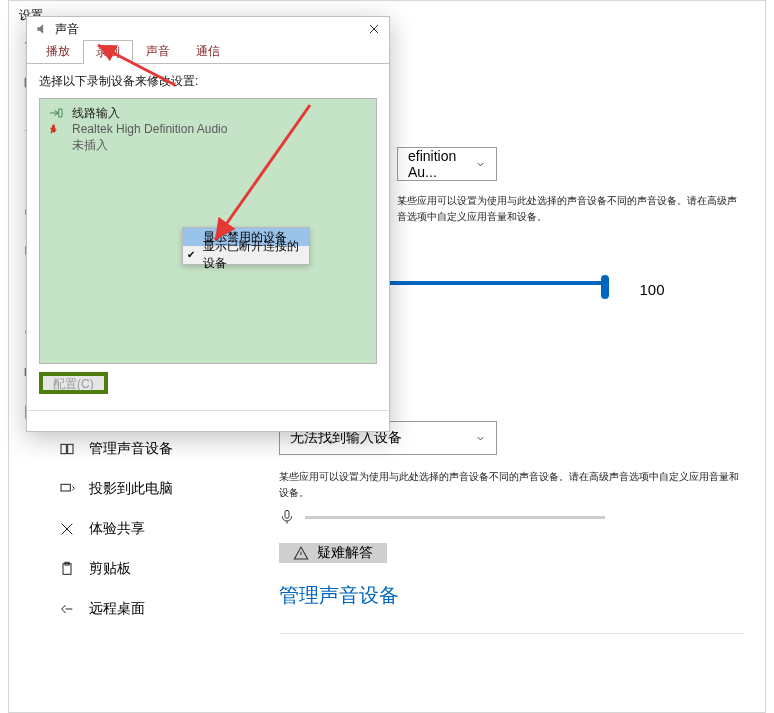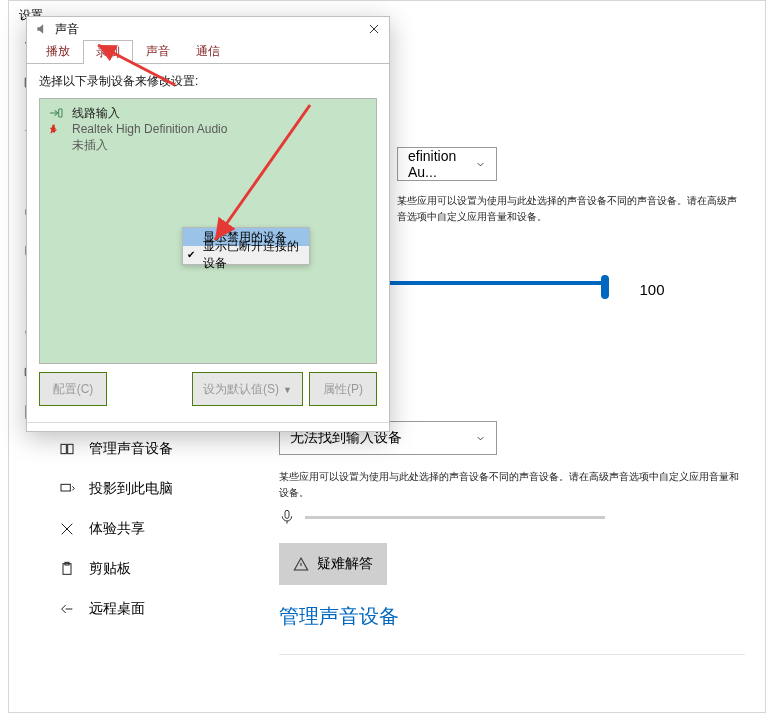--- a/index.html
+++ b/index.html
@@ -19,21 +19,21 @@
 .para { font-size: 10px; color: #1a1a1a; margin-top: 14px; line-height: 1.6; max-width: 460px; }
 .section-label { font-size: 14px; margin-top: 20px; margin-bottom: 10px; }
 .slider-row { display: flex; gap: 24px; margin-top: 6px; }
 .slider-track { position: relative; width: 280px; height: 4px; background: #888; }
 .slider-fill { position: absolute; left: 0; top: 0; height: 4px; background: #0067c0; width: 100%; }
 .slider-thumb { position: absolute; right: -6px; top: -6px; width: 10px; height: 20px; border-radius: 5px; background: #0067c0; }
 .slider-thumb.flat { width: 8px; height: 24px; border-radius: 4px; }
 .slider-value { font-size: 15px; width: 50px; text-align: center; }
 .mic-row { display: flex; align-items: center; gap: 10px; margin-top: 6px; }
 .mic-bar { flex: 0 0 300px; height: 3px; background: #ccc; }
-.btn-gray { display: inline-flex; align-items: center; gap: 8px; height: 42px; padding: 0 14px; background: #cfcfcf; font-size: 14px; margin-top: 16px; border: none; }
+.btn-gray { display: inline-flex; align-items: center; gap: 8px; height: 20px; padding: 0 14px; background: #cfcfcf; font-size: 14px; margin-top: 16px; border: none; }
 .link { color: #0067c0; font-size: 20px; margin-top: 18px; display: inline-block; }
 .hr { border: none; border-top: 1px solid #e5e5e5; margin: 24px 0 18px 0; }
 
 
 .dialog { position: absolute; left: 26px; top: 16px; width: 364px; height: 416px; background: #fff; border: 1px solid #bfbfbf; box-shadow: 0 6px 24px rgba(0,0,0,0.25); z-index: 50; }
 .dlg-title { height: 24px; display: flex; align-items: center; justify-content: space-between; padding: 0 8px; }
 .dlg-title .title-left { display: flex; align-items: center; gap: 6px; font-size: 12px; }
 .dlg-title .speaker-icon svg { width: 14px; height: 14px; }
 .dlg-close { width: 14px; height: 14px; display: flex; align-items: center; justify-content: center; }
 .tabs { display: flex; height: 22px; padding-left: 6px; align-items: flex-end; }
@@ -47,21 +47,21 @@
 .dev-icon { width: 16px; position: relative; }
 .dev-text { font-size: 12px; line-height: 1.35; }
 .dev-text .l1 { color: #1a1a1a; }
 .dev-text .l2 { color: #5a5a5a; }
 .dev-text .l3 { color: #5a5a5a; }
 .context-menu { position: absolute; left: 142px; top: 128px; width: 128px; background: #f0f0f0; border: 1px solid #b9b9b9; font-size: 12px; box-shadow: 0 2px 6px rgba(0,0,0,.2); z-index: 60; }
 .context-menu .menu-item { display: flex; align-items: center; height: 18px; padding-left: 20px; position: relative; }
 .context-menu .menu-item.highlight { background: #9ac3ea; }
 .context-menu .check { position: absolute; left: 4px; top: 3px; font-size: 10px; }
 .dlg-row { display: flex; justify-content: space-between; margin-top: 8px; }
-.dlg-btn { height: 34px; font-size: 12px; background: #e6e6e6; border: 1px solid #4d7c0f; padding: 0 10px; color: #9a9a9a; }
+.dlg-btn { height: 22px; font-size: 12px; background: #e6e6e6; border: 4px solid #4d7c0f; padding: 0 10px; color: #9a9a9a; }
 .dlg-btn.small { min-width: 68px; }
 .dlg-btn .caret { font-size: 9px; margin-left: 4px; color: #888; }
 .dlg-divider { border-top: 1px solid #dcdcdc; margin-top: 8px; }
 .dlg-footer { display: flex; justify-content: flex-end; gap: 10px; padding: 10px 12px 12px 0; }
 .dlg-footer .dlg-btn { min-width: 68px; color: #333; }
 .dlg-footer .dlg-btn.disabled { color: #a0a0a0; }
 
 
 .arrow-svg { position: absolute; z-index: 70; pointer-events: none; }
 
@@ -313,26 +313,20 @@
         </div>
         <div class="menu-item">
           <span class="check">✔</span>
           <span>显示已断开连接的设备</span>
         </div>
       </div>
     </div>
 
     <div class="dlg-row">
       <button class="dlg-btn small">配置(C)</button>
-      <div style="display:flex;gap:6px">
-        <button class="dlg-btn small">
-          <span>设为默认值(S)</span><span class="caret">▼</span>
-        </button>
-        <button class="dlg-btn small">属性(P)</button>
-      </div>
     </div>
   </div>
 
   <div class="dlg-divider"></div>
 </div>
 
 <svg class="arrow-svg" style="left:90px;top:40px" width="90" height="50">
   <defs>
       <marker id="ah1" markerWidth="8" markerHeight="8" refX="6" refY="3" orient="auto">
         <path d="M0 0l6 3-6 3z" fill="#e53935"></path>

